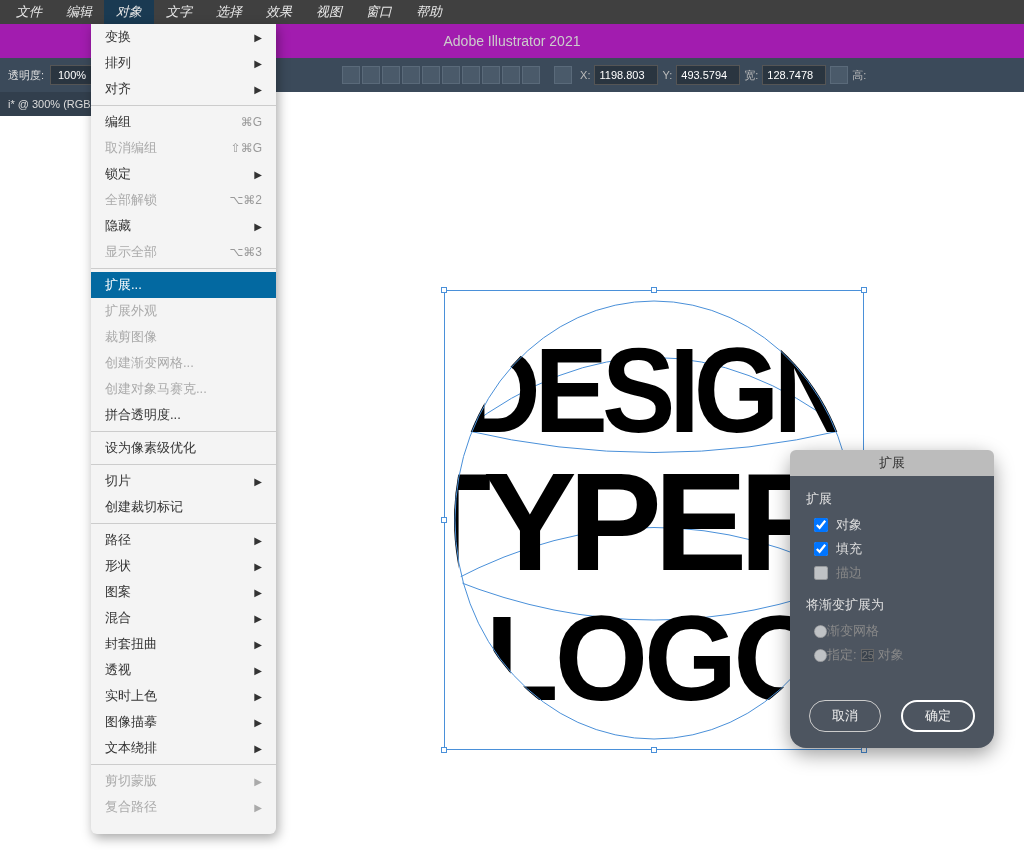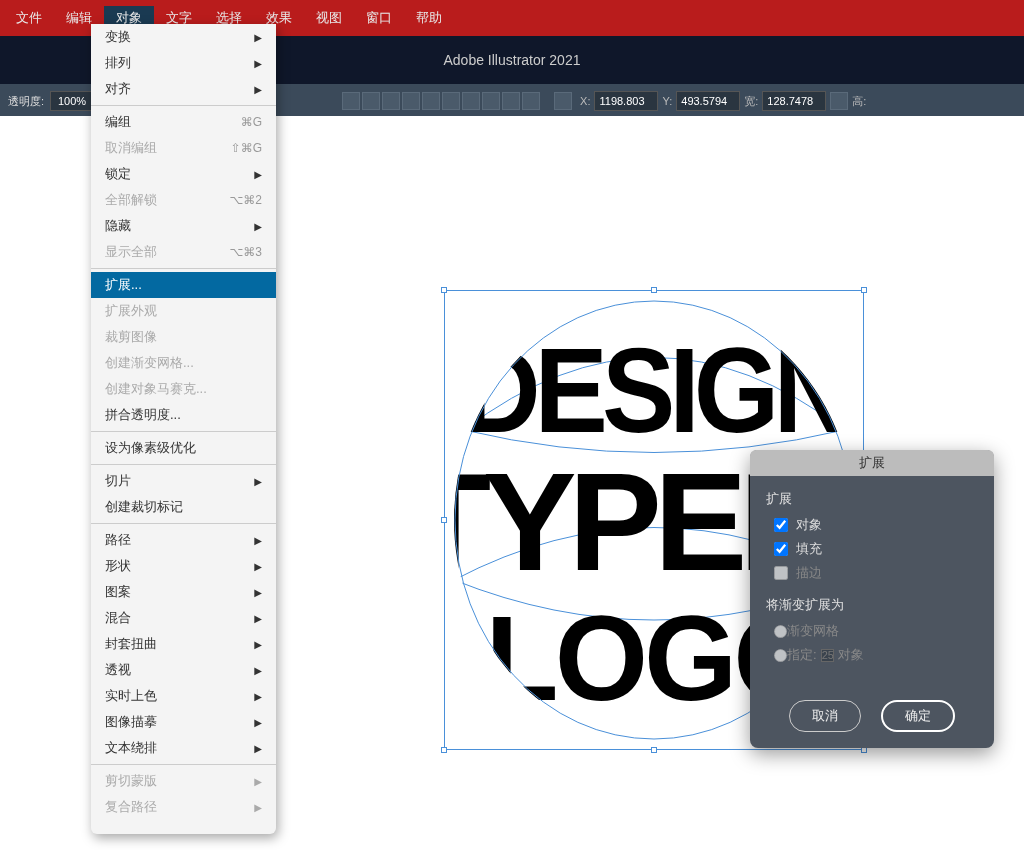--- a/index.html
+++ b/index.html
@@ -1,22 +1,22 @@
 <!DOCTYPE html>
 <html><head>
 <meta charset="utf-8">
 <style>
 * { margin: 0; padding: 0; box-sizing: border-box; font-family: -apple-system, "PingFang SC", sans-serif; }
 body { background: #fff; width: 1024px; height: 850px; overflow: hidden; position: relative; }
 
-.menubar { background: #b91c1c; height: 36px; display: flex; align-items: center; padding-left: 4px; }
+.menubar { background: #404040; height: 24px; display: flex; align-items: center; padding-left: 4px; font-style: italic; }
 .menubar-item { color: #e8e8e8; font-size: 13px; padding: 3px 12px; cursor: pointer; }
 .menubar-item.active { background: #1a3a52; }
 
-.titlebar { background: #0f172a; height: 48px; display: flex; align-items: center; justify-content: center; color: #ccc; font-size: 14px; }
+.titlebar { background: #a21caf; height: 34px; display: flex; align-items: center; justify-content: center; color: #ccc; font-size: 14px; }
 
 .controlbar { background: #3b4a5a; height: 34px; display: flex; align-items: center; padding: 0 8px; gap: 8px; color: #ddd; font-size: 11px; }
 .control-left { display: flex; align-items: center; gap: 6px; }
 .opacity-input { width: 44px; height: 20px; background: #2a3540; border: 1px solid #555; color: #fff; padding: 0 4px; font-size: 11px; text-align: center; }
 .align-icons { display:flex; gap:2px; margin-left: 240px; }
 .align-icon { width: 18px; height: 18px; background: #4a5a6a; border: 1px solid #5a6a7a; }
 .coord-group { display: flex; align-items: center; gap: 4px; }
 .coord-label { color: #bbb; font-size: 11px; }
 .coord-input { width: 64px; height: 20px; background: #2a3540; border: 1px solid #555; color: #fff; padding: 0 4px; font-size: 11px; }
 
@@ -34,21 +34,21 @@
 
 .selection { position: absolute; left: 444px; top: 290px; width: 420px; height: 460px; border: 1px solid #4a90d9; }
 .handle { position: absolute; width: 6px; height: 6px; background: #fff; border: 1px solid #4a90d9; }
 .h-tl { top: -4px; left: -4px; } .h-tm { top: -4px; left: 50%; margin-left: -3px; } .h-tr { top: -4px; right: -4px; }
 .h-ml { top: 50%; left: -4px; margin-top: -3px; } .h-mr { top: 50%; right: -4px; margin-top: -3px; }
 .h-bl { bottom: -4px; left: -4px; } .h-bm { bottom: -4px; left: 50%; margin-left: -3px; } .h-br { bottom: -4px; right: -4px; }
 
 .artwork { position: absolute; left: 454px; top: 300px; width: 400px; height: 440px; }
 .artwork svg { width: 100%; height: 100%; }
 
-.dialog { position: absolute; right: 30px; top: 450px; width: 244px; background: #4d5560; border-radius: 8px; box-shadow: 0 6px 20px rgba(0,0,0,0.4); z-index: 200; margin-left: 32px; }
+.dialog { position: absolute; right: 30px; top: 450px; width: 204px; background: #4d5560; border-radius: 16px; box-shadow: 0 6px 20px rgba(0,0,0,0.4); z-index: 200; margin-left: 32px; }
 .dialog-title { background: #bcbcbc; color: #333; text-align: center; padding: 4px; font-size: 13px; border-radius: 6px 6px 0 0; }
 .dialog-body { padding: 14px 16px; color: #ddd; font-size: 13px; }
 .dlg-section { margin-bottom: 14px; }
 .dlg-heading { color: #e0e0e0; margin-bottom: 8px; font-size: 13px; }
 .dlg-check { display: flex; align-items: center; gap: 8px; margin: 6px 0 6px 8px; }
 .dlg-check input { width: 14px; height: 14px; }
 .dlg-check.disabled { color: #888; }
 .dlg-radio { display: flex; align-items: center; gap: 0; margin: 6px 0 6px 8px; color: #888; }
 .dlg-radio input { width: 13px; height: 13px; }
 .dlg-inline-input { width: 40px; height: 18px; background: #3a434d; border: 1px solid #666; color: #777; font-size: 11px; text-align: center; margin: 0 4px; }

